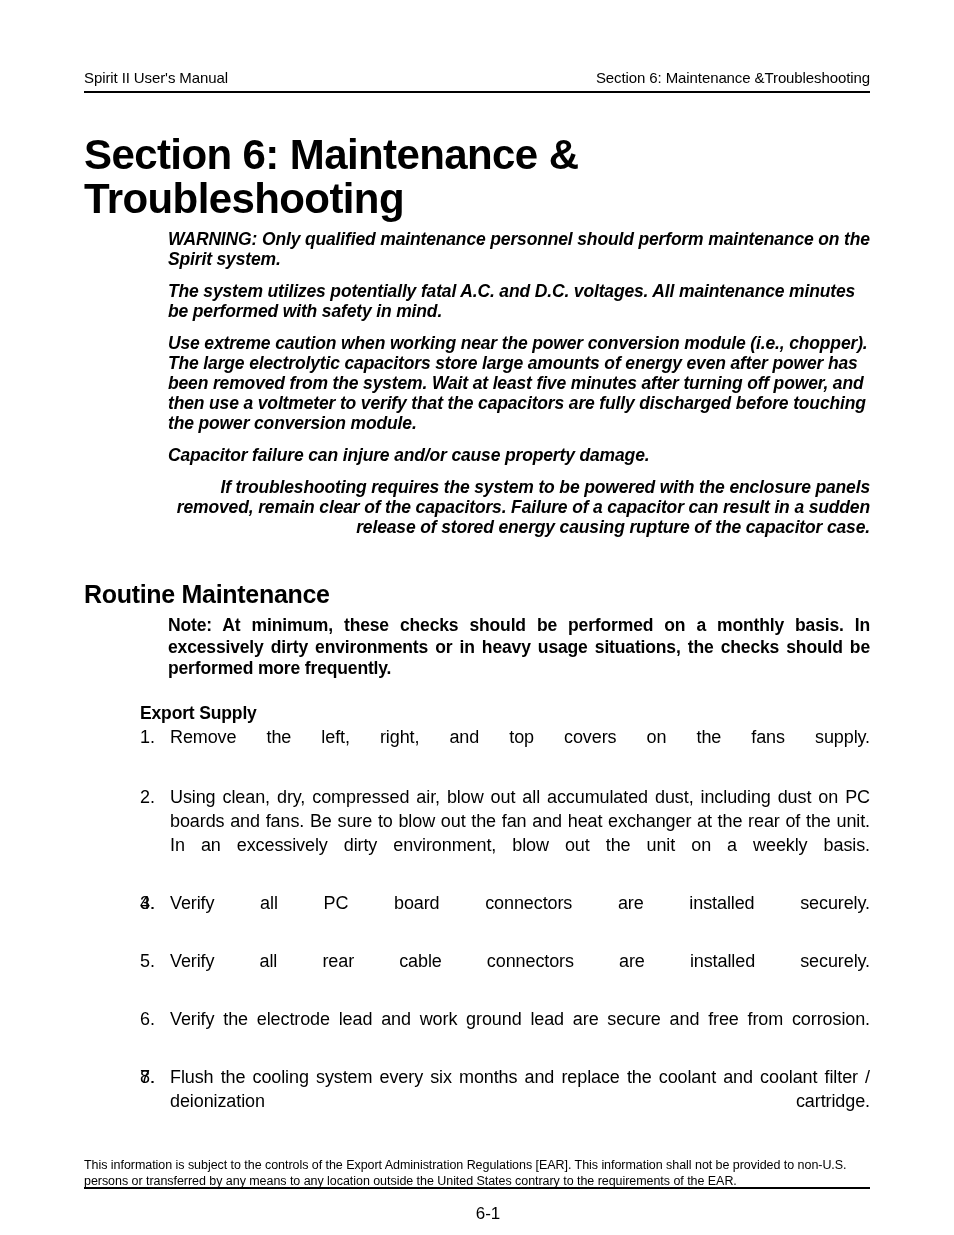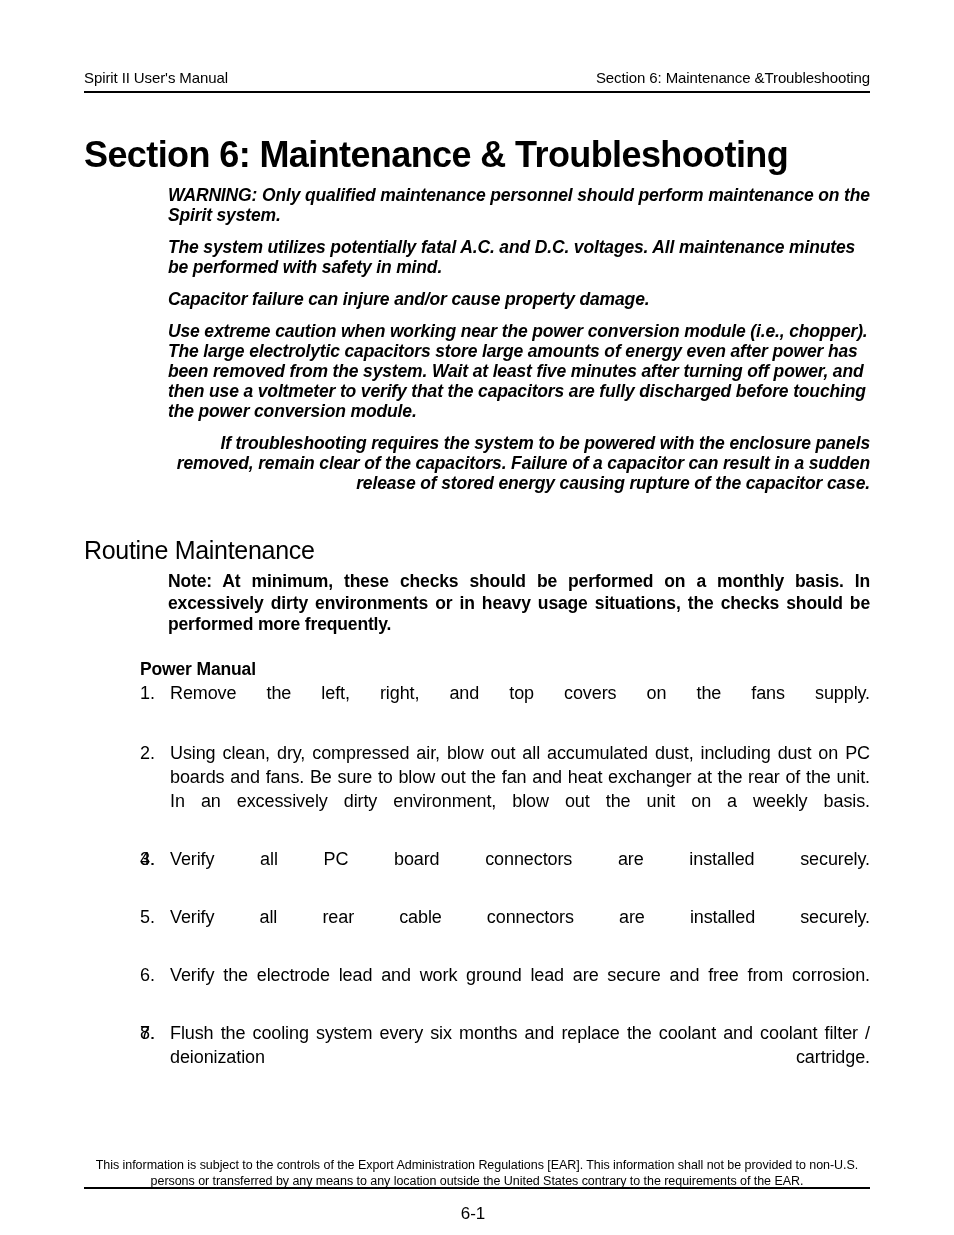--- a/index.html
+++ b/index.html
@@ -45,31 +45,31 @@
 
   
   .content {
     position: absolute;
     left: 84px;
     top: 118px;
     width: 786px;
   }
 
   h1.section-title {
-    font-size: 36px;
+    font-size: 42px;
     line-height: 44px;
     font-weight: bold;
     margin: 0 0 8px 0;
     letter-spacing: -0.6px;
   }
 
   h2.sub-title {
     font-size: 25px;
     line-height: 30px;
-    font-weight: normal;
+    font-weight: bold;
     margin: 0 0 6px 0;
     letter-spacing: -0.3px;
   }
 
   
   .warning-block {
     margin-left: 84px;
     width: 702px;
   }
   .warning-block p {
@@ -139,36 +139,36 @@
     display: inline-block;
     width: 100%;
   }
 
   
   .footer-note {
     position: absolute;
     left: 84px;
     top: 1142px;
     width: 786px;
-    text-align: center;
+    text-align: left;
     font-size: 12.5px;
     line-height: 16px;
     letter-spacing: -0.05px;
   }
   .footer-rule {
     position: absolute;
     left: 84px;
     top: 1172px;
     width: 786px;
     height: 0;
     border-top: 2px solid #000000;
   }
   .page-number {
     position: absolute;
-    left: 80px;
+    left: 95px;
     top: 1188px;
     width: 786px;
     text-align: center;
     font-size: 17px;
     line-height: 22px;
   }
 </style>
 </head>
 <body>
 
@@ -180,36 +180,36 @@
   </div>
   <div class="header-rule"></div>
 
   <div class="content">
 
     <h1 class="section-title">Section 6: Maintenance &amp; Troubleshooting</h1>
 
     <div class="warning-block">
       <p>WARNING:  Only qualified maintenance personnel should perform maintenance on the Spirit system.</p>
       <p>The system utilizes potentially fatal A.C. and D.C. voltages.  All maintenance minutes be performed with safety in mind.</p>
+      <p>Use extreme caution when working near the power conversion module (i.e., chopper).  The large electrolytic capacitors store large amounts of energy even after power has been removed from the system.  Wait at least five minutes after turning off power, and then use a voltmeter to verify that the capacitors are fully discharged before touching the power conversion module.</p>
       <p>Capacitor failure can injure and/or cause property damage.</p>
-      <p>Use extreme caution when working near the power conversion module (i.e., chopper).  The large electrolytic capacitors store large amounts of energy even after power has been removed from the system.  Wait at least five minutes after turning off power, and then use a voltmeter to verify that the capacitors are fully discharged before touching the power conversion module.</p>
       <p>If troubleshooting requires the system to be powered with the enclosure panels removed, remain clear of the capacitors.  Failure of a capacitor can result in a sudden release of stored energy causing rupture of the capacitor case.</p>
     </div>
 
     <div style="height:42px"></div>
 
     <h2 class="sub-title">Routine Maintenance</h2>
 
     <div class="note-block">
       <p>Note:  At minimum, these checks should be performed on a monthly basis.  In excessively dirty environments or in heavy usage situations, the checks should be performed more frequently.</p>
     </div>
 
     <div style="height:22px"></div>
 
-    <div class="proc-heading">Power Manual</div>
+    <div class="proc-heading">Export Supply</div>
 
     <ol class="proc-list">
       <li>
         <span class="num">1.</span>
         <span class="txt">Remove the left, right, and top covers on the fans supply.</span>
       </li>
       <li>
         <span class="num">2.</span>
         <span class="txt">Using clean, dry, compressed air, blow out all accumulated dust, including dust on PC boards and fans.  Be sure to blow out the fan and heat exchanger at the rear of the unit.  In an excessively dirty environment, blow out the unit on a weekly basis.</span>
       </li>

